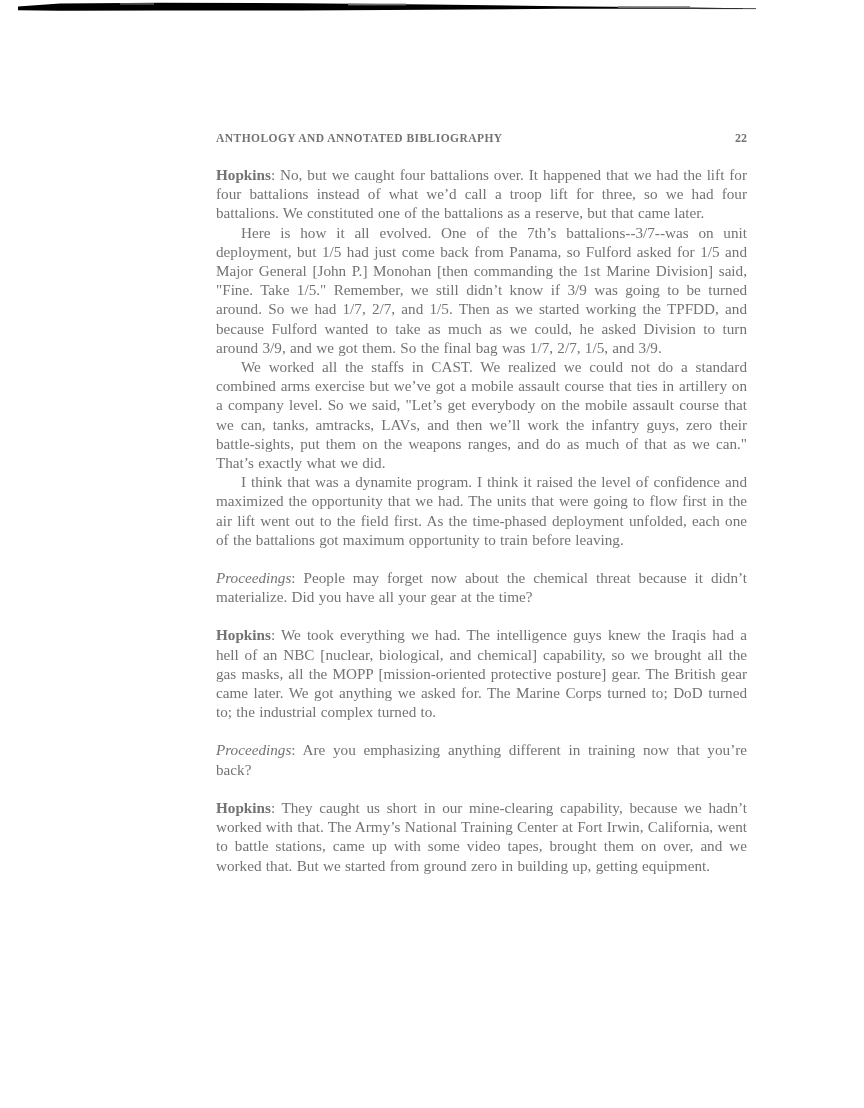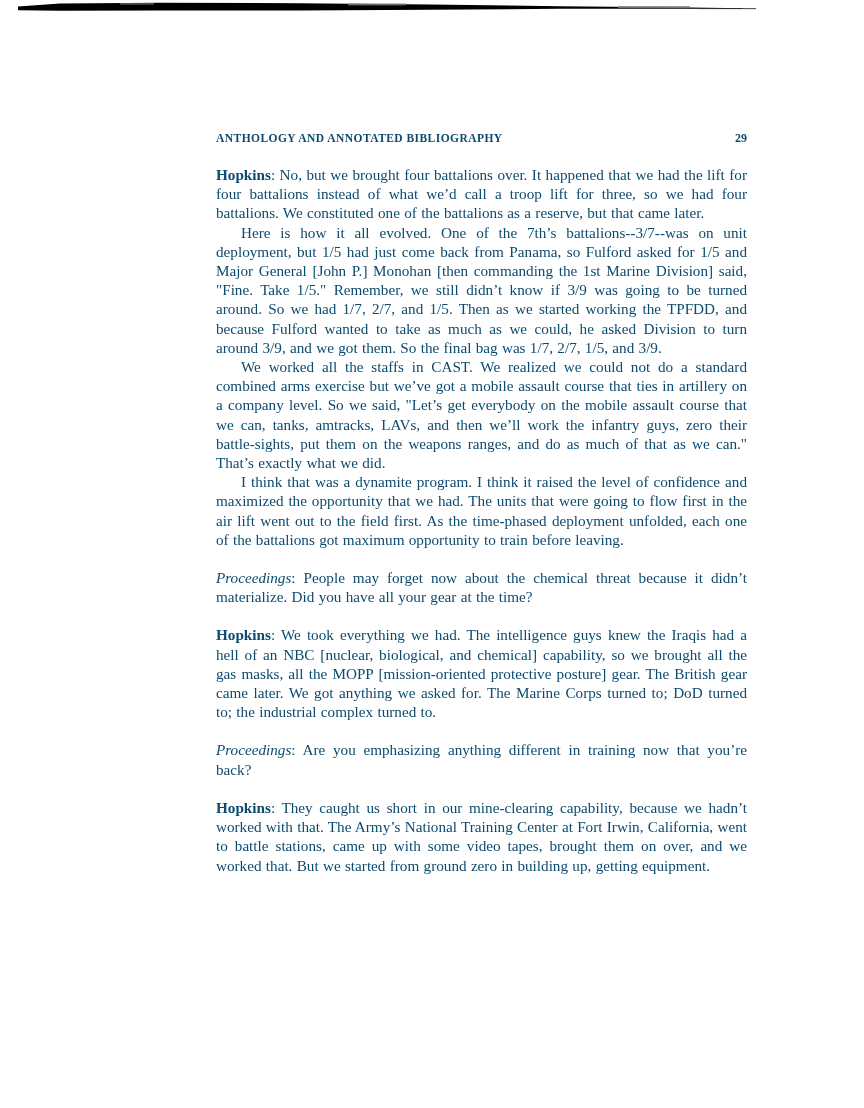--- a/index.html
+++ b/index.html
@@ -7,21 +7,21 @@
     padding: 0;
     background: #ffffff;
   }
   .page {
     position: relative;
     width: 864px;
     height: 1108px;
     background: #ffffff;
     overflow: hidden;
     font-family: "Liberation Serif", serif;
-    color: #0c4a6e;
+    color: #737373;
   }
   .scan-artifact {
     position: absolute;
     top: 0;
     left: 0;
   }
   .content {
     position: absolute;
     left: 216px;
     top: 131px;
@@ -71,25 +71,25 @@
     <rect x="120" y="3.1" width="34" height="1.6" fill="#555555"></rect>
     <rect x="348" y="3.6" width="58" height="1.8" fill="#6a6a6a"></rect>
     <rect x="618" y="6.2" width="72" height="1.7" fill="#7a7a7a"></rect>
     <rect x="700" y="8.2" width="56" height="0.9" fill="#333333"></rect>
   </svg>
 
   <div class="content">
 
     <div class="header-row">
       <span>ANTHOLOGY AND ANNOTATED BIBLIOGRAPHY</span>
-      <span class="page-num">29</span>
+      <span class="page-num">22</span>
     </div>
 
 
-    <p class="para gap-before"><span class="speaker-bold">Hopkins</span><span>: No, but we brought four battalions over.  It happened that we had the lift for four battalions instead of what we’d call a troop lift for three, so we had four battalions.  We constituted one of the battalions as a reserve, but that came later.</span></p>
+    <p class="para gap-before"><span class="speaker-bold">Hopkins</span><span>: No, but we caught four battalions over.  It happened that we had the lift for four battalions instead of what we’d call a troop lift for three, so we had four battalions.  We constituted one of the battalions as a reserve, but that came later.</span></p>
 
     <p class="para cont"><span>Here is how it all evolved.  One of the 7th’s battalions--3/7--was on unit deployment, but 1/5 had just come back from Panama, so Fulford asked for 1/5 and Major General [John P.] Monohan [then commanding the 1st Marine Division] said, "Fine.  Take 1/5." Remember, we still didn’t know if 3/9 was going to be turned around.  So we had 1/7, 2/7, and 1/5.  Then as we started working the TPFDD, and because Fulford wanted to take as much as we could, he asked Division to turn around 3/9, and we got them.  So the final bag was 1/7, 2/7, 1/5, and 3/9.</span></p>
 
     <p class="para cont"><span>We worked all the staffs in CAST.  We realized we could not do a standard combined arms exercise but we’ve got a mobile assault course that ties in artillery on a company level.  So we said, "Let’s get everybody on the mobile assault course that we can, tanks, amtracks, LAVs, and then we’ll work the infantry guys, zero their battle-sights, put them on the weapons ranges, and do as much of that as we can." That’s exactly what we did.</span></p>
 
     <p class="para cont"><span>I think that was a dynamite program. I think it raised the level of confidence and maximized the opportunity that we had.  The units that were going to flow first in the air lift went out to the field first.  As the time-phased deployment unfolded, each one of the battalions got maximum opportunity to train before leaving.</span></p>
 
     <p class="para gap-before"><span class="speaker-italic">Proceedings</span><span>: People may forget now about the chemical threat because it didn’t materialize.  Did you have all your gear at the time?</span></p>
 
     <p class="para gap-before"><span class="speaker-bold">Hopkins</span><span>: We took everything we had.  The intelligence guys knew the Iraqis had a hell of an NBC [nuclear, biological, and chemical] capability, so we brought all the gas masks, all the MOPP [mission-oriented protective posture] gear.  The British gear came later.  We got anything we asked for.  The Marine Corps turned to; DoD turned to; the industrial complex turned to.</span></p>

